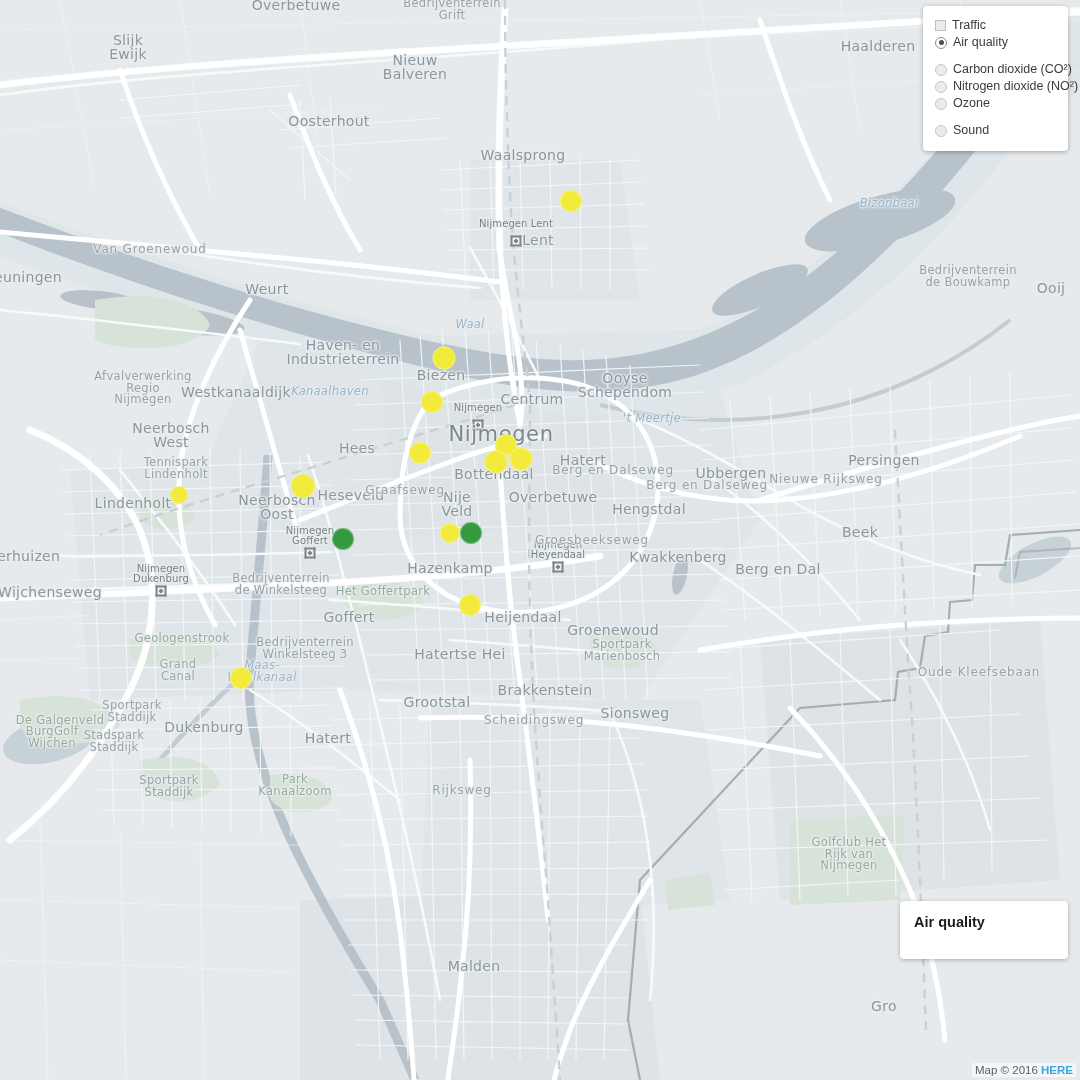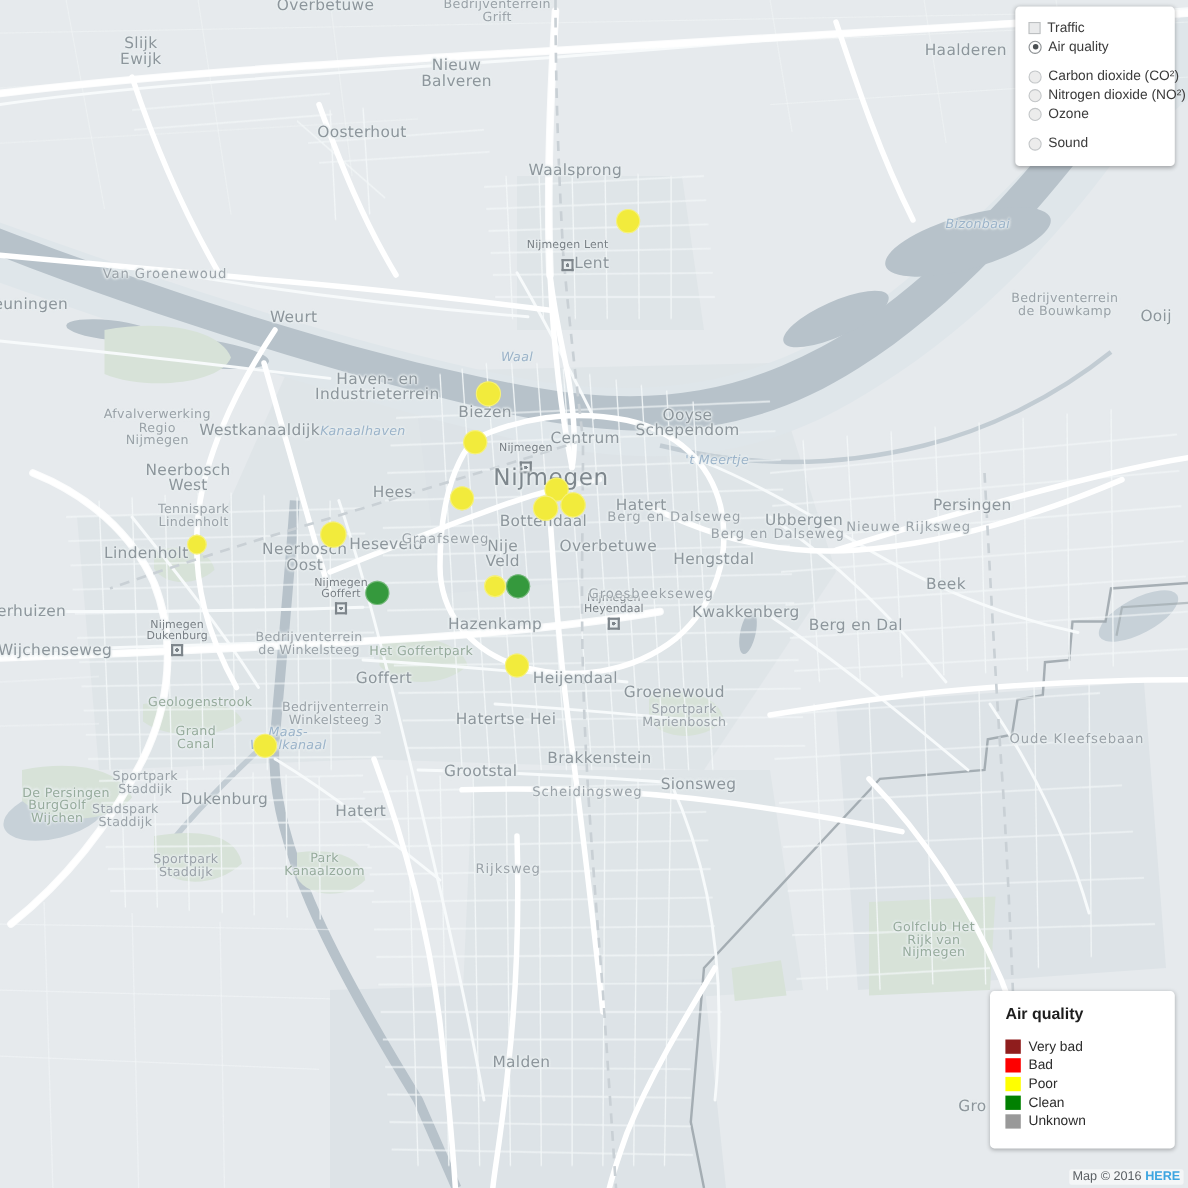--- a/index.html
+++ b/index.html
@@ -596,21 +596,21 @@
 Canal</div>
       <div class="map-label water" style="left: 262px; top: 672px;">Maas-
 Waalkanaal</div>
       <div class="map-label city" style="left: 545px; top: 690px;">Brakkenstein</div>
       <div class="map-label city" style="left: 437px; top: 702px;">Grootstal</div>
       <div class="map-label city" style="left: 635px; top: 713px;">Sionsweg</div>
       <div class="map-label road" style="left: 534px; top: 720px;">Scheidingsweg</div>
       <div class="map-label road" style="left: 979px; top: 672px;">Oude Kleefsebaan</div>
       <div class="map-label small" style="left: 132px; top: 712px;">Sportpark
 Staddijk</div>
-      <div class="map-label park" style="left: 60px; top: 721px;">De Persingen</div>
+      <div class="map-label park" style="left: 60px; top: 721px;">De Galgenveld</div>
       <div class="map-label park" style="left: 52px; top: 738px;">BurgGolf
 Wijchen</div>
       <div class="map-label small" style="left: 114px; top: 742px;">Stadspark
 Staddijk</div>
       <div class="map-label city" style="left: 204px; top: 727px;">Dukenburg</div>
       <div class="map-label city" style="left: 328px; top: 738px;">Hatert</div>
       <div class="map-label small" style="left: 169px; top: 787px;">Sportpark
 Staddijk</div>
       <div class="map-label park" style="left: 295px; top: 786px; text-align: center;">Park
 Kanaalzoom</div>
@@ -674,41 +674,19 @@
           <div class="opt-row">
             <span class="ctl-radio"></span>
             <span class="opt-label">Sound</span>
           </div>
         </div>
       </div>
   </div>
 
   <div id="legend-panel">
     <div id="legend-title">Air quality</div>
-    <div id="legend-rows">
-        <div class="legend-row">
-          <span class="legend-swatch" style="background: rgb(143, 29, 29);"></span>
-          <span class="legend-text">Very bad</span>
-        </div>
-        <div class="legend-row">
-          <span class="legend-swatch" style="background: rgb(254, 0, 0);"></span>
-          <span class="legend-text">Bad</span>
-        </div>
-        <div class="legend-row">
-          <span class="legend-swatch" style="background: rgb(255, 255, 0);"></span>
-          <span class="legend-text">Poor</span>
-        </div>
-        <div class="legend-row">
-          <span class="legend-swatch" style="background: rgb(1, 128, 1);"></span>
-          <span class="legend-text">Clean</span>
-        </div>
-        <div class="legend-row">
-          <span class="legend-swatch" style="background: rgb(153, 153, 153);"></span>
-          <span class="legend-text">Unknown</span>
-        </div>
-      </div>
   </div>
 
   <div id="attribution">
     <span>Map © 2016 </span><span class="here">HERE</span>
   </div>
 
 </div>
 
 </body></html>

